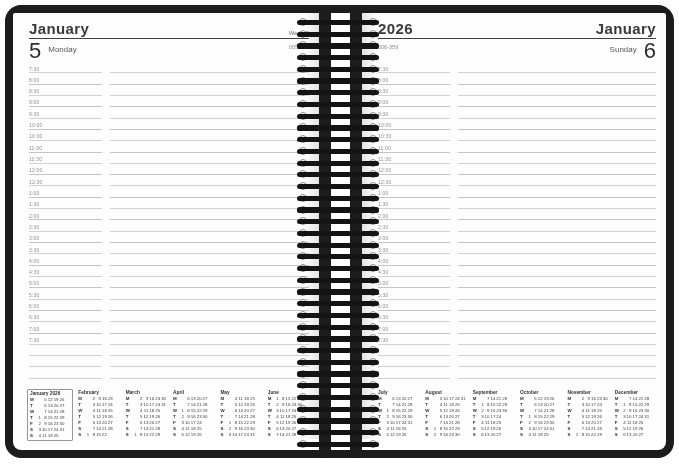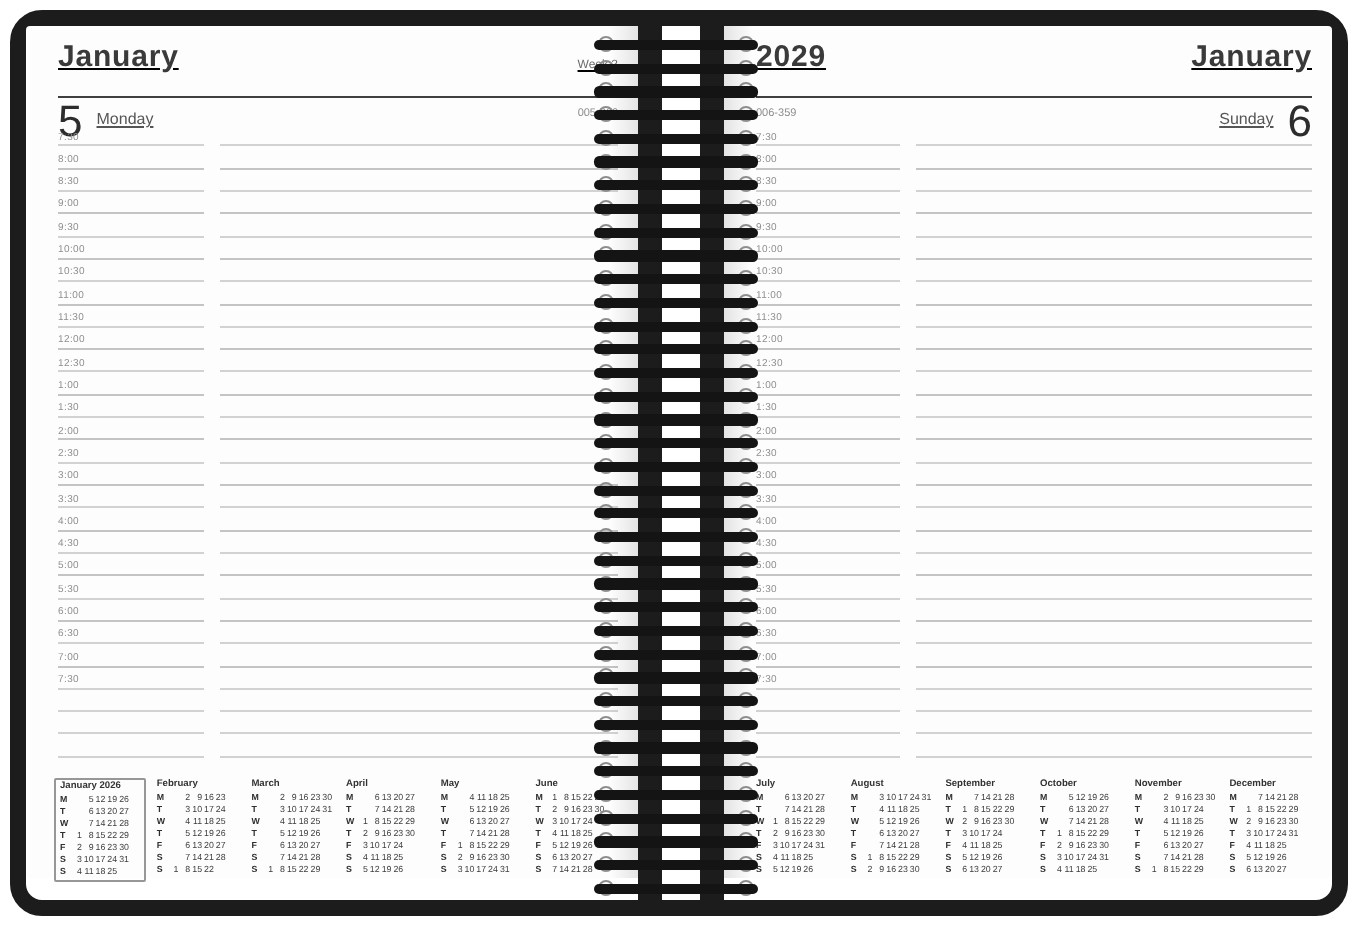--- a/index.html
+++ b/index.html
@@ -27,27 +27,27 @@
   .wires{position:absolute;left:0;top:0;width:679px;height:464px;z-index:4;pointer-events:none;}
   .wire{position:absolute;left:297px;width:82px;height:11px;}
   .wire .ring{position:absolute;top:0.5px;width:8px;height:8px;border:1.6px solid #8d8d8d;
          border-radius:50%;background:transparent;box-sizing:border-box;}
   .wire .ring.rl{left:2px;} .wire .ring.rr{right:2px;}
   .wire .bar{position:absolute;left:0;right:0;top:2.4px;height:5.2px;background:#141414;border-radius:2.6px;}
 
   
   .page-header{position:absolute;top:6px;left:16px;right:10px;}
   .h-top{display:flex;justify-content:space-between;align-items:flex-end;
-         border-bottom:1.6px solid #3f3f3f;padding-bottom:12px;height:17px;text-decoration:underline;}
+         border-bottom:1.6px solid #3f3f3f;padding-bottom:2px;height:17px;}
   .month-title{font-size:15px;font-weight:bold;color:#3a3a3a;letter-spacing:0.4px;line-height:1;}
   .small-right{font-size:6px;color:#6b6b6b;}
   .h-bottom{display:flex;justify-content:space-between;padding-top:2px;}
   .day-group{display:flex;align-items:flex-start;gap:7px;}
   .day-num{font-size:22px;color:#2d2d2d;line-height:0.95;}
-  .day-name{font-size:8px;color:#555;margin-top:4px;text-decoration:underline;}
+  .day-name{font-size:8px;color:#555;margin-top:4px;}
   .day-count{font-size:5.5px;color:#8d8d8d;margin-top:3px;}
 
   
   .time-grid{position:absolute;top:49px;left:16px;right:10px;}
   .trow{position:relative;height:11.32px;}
   .tlabel{position:absolute;left:0;bottom:1.8px;font-size:5px;color:#8f8f8f;letter-spacing:0.2px;}
   .seg-l{position:absolute;left:0;bottom:0;width:26%;border-bottom:1px solid #c4c4c4;}
   .seg-r{position:absolute;left:calc(26% + 8px);right:0;bottom:0;border-bottom:1px solid #c4c4c4;}
   .trow.half .seg-l,.trow.half .seg-r{border-bottom-color:#d2d2d2;}
 
@@ -547,21 +547,21 @@
             <span class="mc-cell"></span>
             <span class="mc-cell"></span>
           </div>
         </div>
       </div>
   </div>
 
   <div class="page page-right">
     <div class="page-header">
       <div class="h-top">
-        <span class="month-title">2029</span>
+        <span class="month-title">2026</span>
         <span class="month-title">January</span>
       </div>
       <div class="h-bottom">
         <span class="day-count">006-359</span>
         <span class="day-group">
           <span class="day-name">Sunday</span>
           <span class="day-num">6</span>
         </span>
       </div>
     </div>

